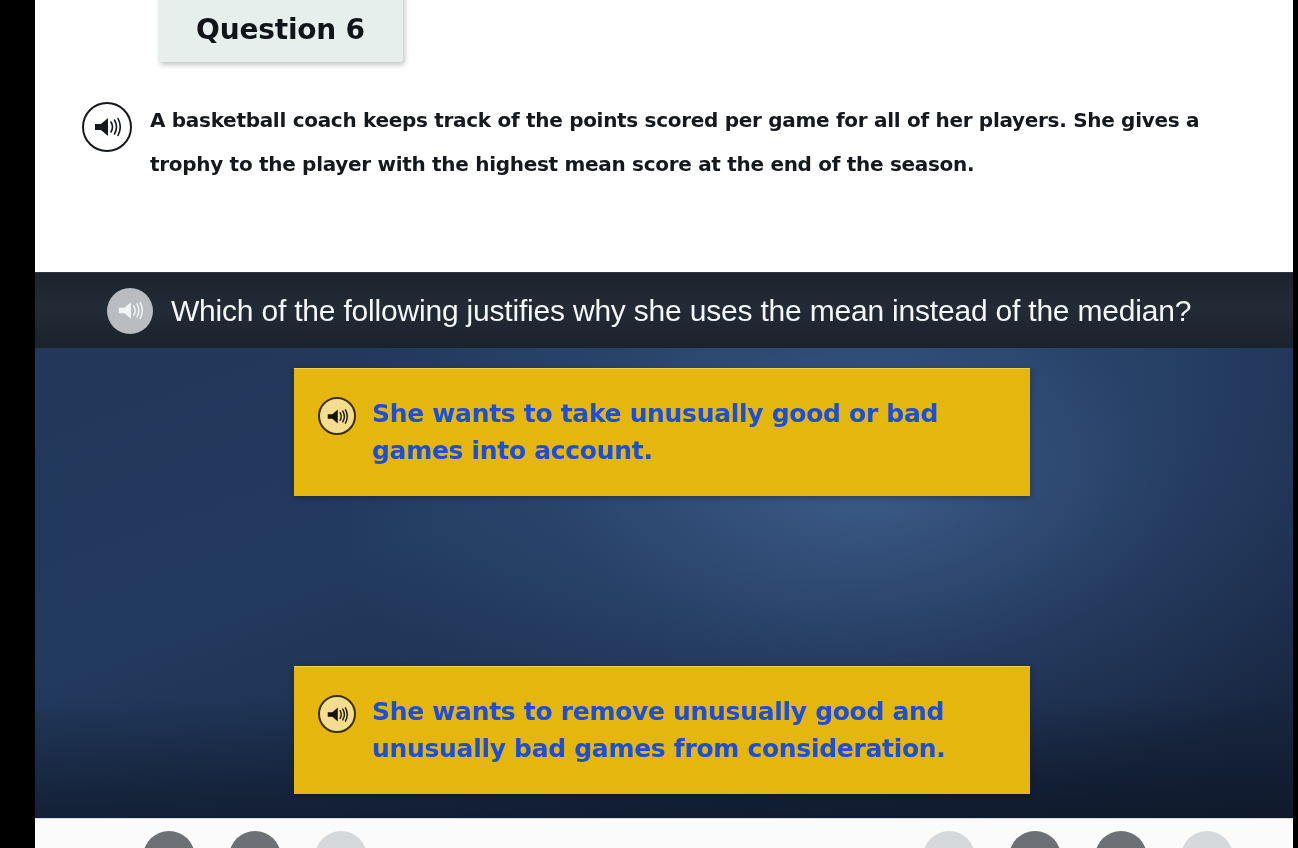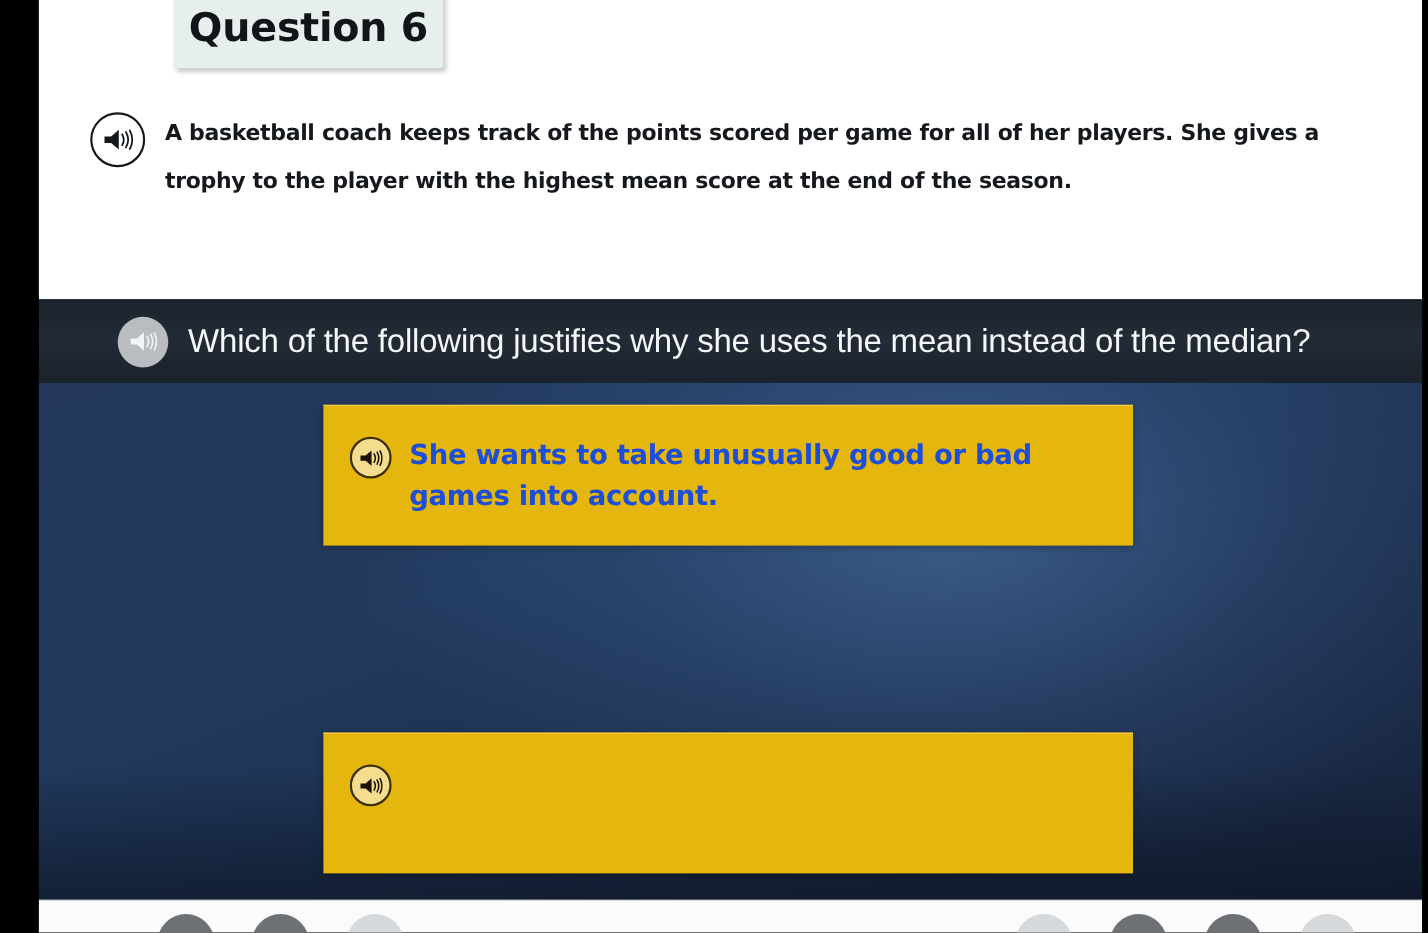--- a/index.html
+++ b/index.html
@@ -59,21 +59,21 @@
     border-radius: 3px;
     box-shadow: 2px 3px 5px rgba(0,0,0,0.22);
     display: flex;
     align-items: flex-end;
     justify-content: center;
     padding-bottom: 16px;
   }
   .q-tab-label {
     font-family: "DejaVu Sans", sans-serif;
     font-weight: bold;
-    font-size: 36px;
+    font-size: 28px;
     letter-spacing: -0.2px;
     color: #111418;
   }
 
   .prompt-row {
     position: absolute;
     left: 47px;
     top: 98px;
     width: 1150px;
     display: flex;
@@ -275,20 +275,21 @@
 
       <div class="answer answer-3">
         <span class="spk spk-answer">
           <svg width="22" height="17" viewBox="0 0 28 22" aria-hidden="true">
             <path d="M2 8 L8 8 L15 2 L15 20 L8 14 L2 14 Z" fill="#171203"></path>
             <path d="M18 6 Q21 11 18 16" stroke="#171203" stroke-width="1.8" fill="none" stroke-linecap="round"></path>
             <path d="M21.5 4 Q25.5 11 21.5 18" stroke="#171203" stroke-width="1.8" fill="none" stroke-linecap="round"></path>
             <path d="M25 2.5 Q29.5 11 25 19.5" stroke="#171203" stroke-width="1.8" fill="none" stroke-linecap="round"></path>
           </svg>
         </span>
+        <div class="answer-text">She wants to remove unusually good and unusually bad games from consideration.</div>
       </div>
 
     </div>
 
     <div class="bottom-strip">
       <div class="dock dock-left">
         <div class="dock-btn dock-dark"></div>
         <div class="dock-btn dock-dark"></div>
         <div class="dock-btn dock-light"></div>
       </div>

